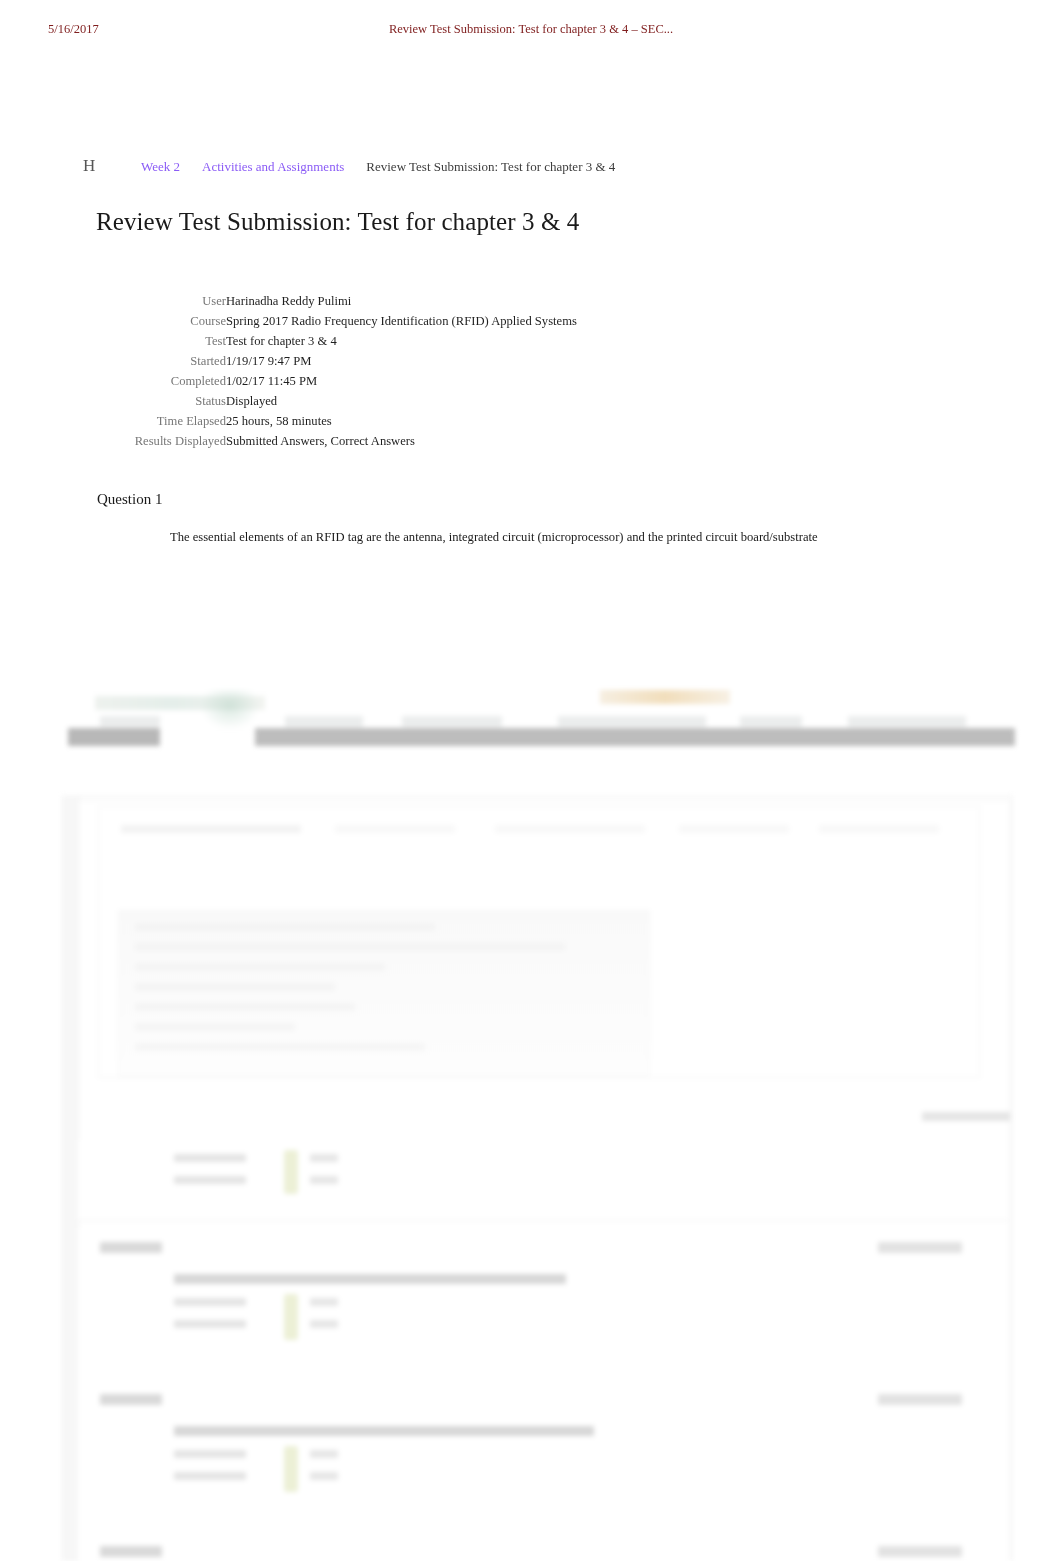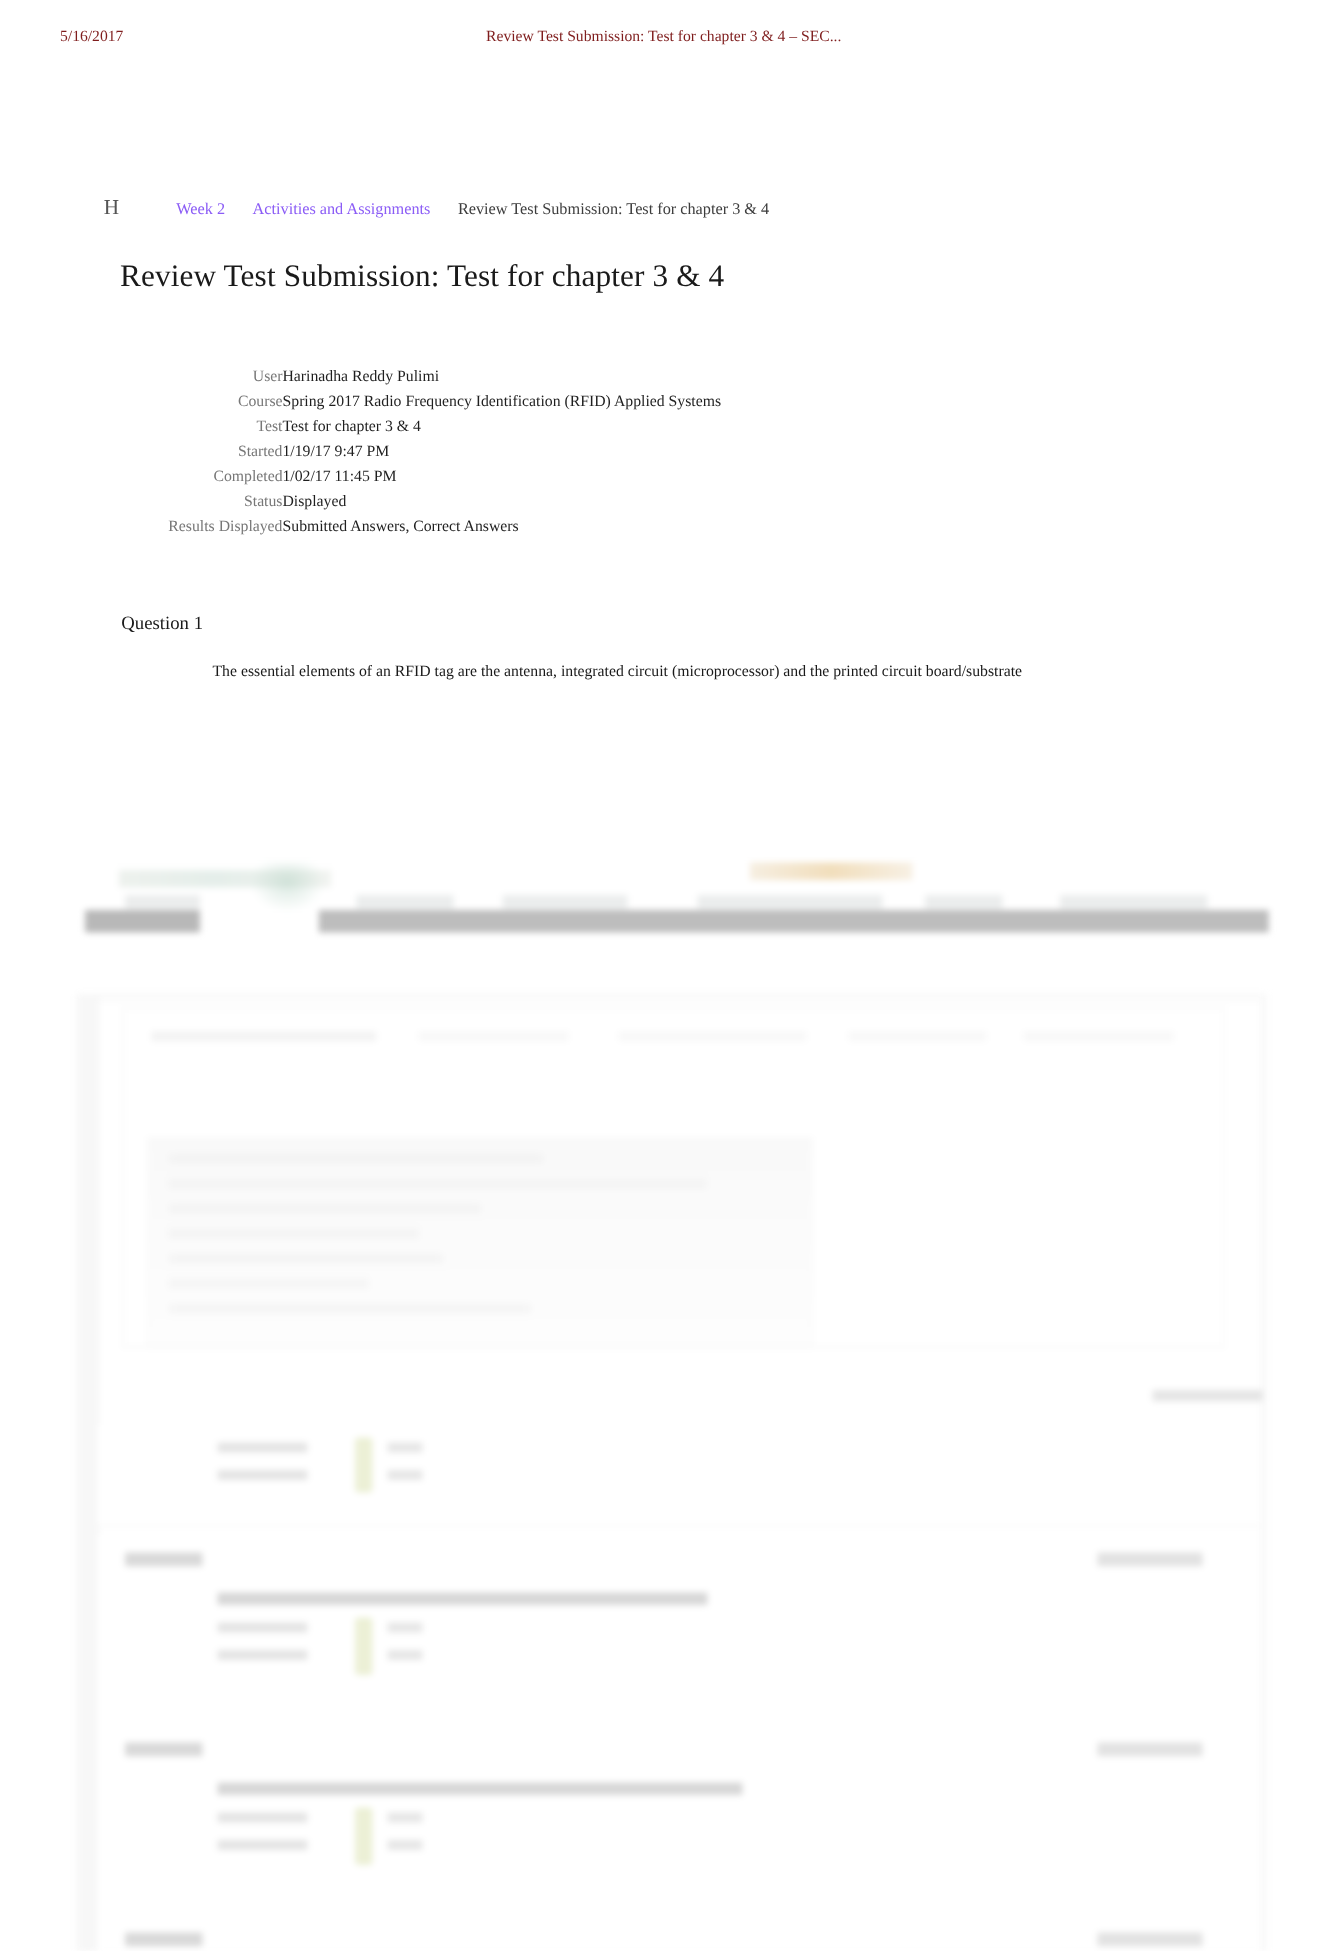--- a/index.html
+++ b/index.html
@@ -343,20 +343,24 @@
       <th>Started</th>
       <td>1/19/17 9:47 PM</td>
     </tr>
     <tr>
       <th>Completed</th>
       <td>1/02/17 11:45 PM</td>
     </tr>
     <tr>
       <th>Status</th>
       <td>Displayed</td>
+    </tr>
+    <tr>
+      <th>Time Elapsed</th>
+      <td>25 hours, 58 minutes</td>
     </tr>
     <tr>
       <th>Results Displayed</th>
       <td>Submitted Answers, Correct Answers</td>
     </tr>
   </tbody>
 </table>
 
 <h2 class="question-heading">Question 1</h2>
 <div class="question-text">The essential elements of an RFID tag are the antenna, integrated circuit (microprocessor) and the printed circuit board/substrate</div>

